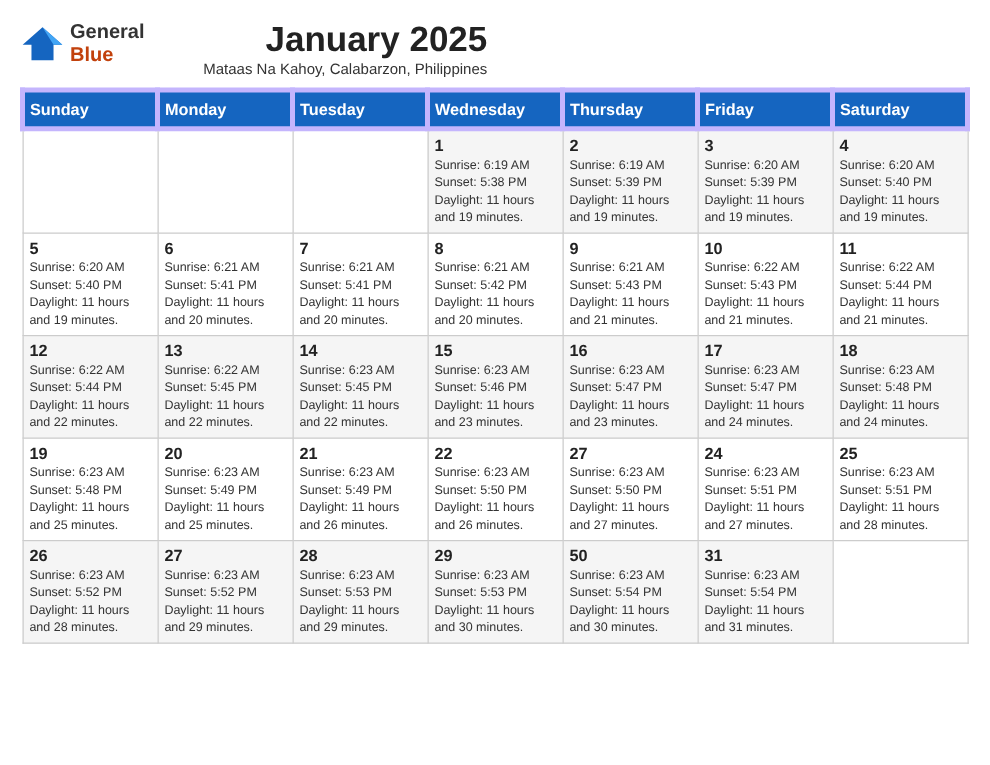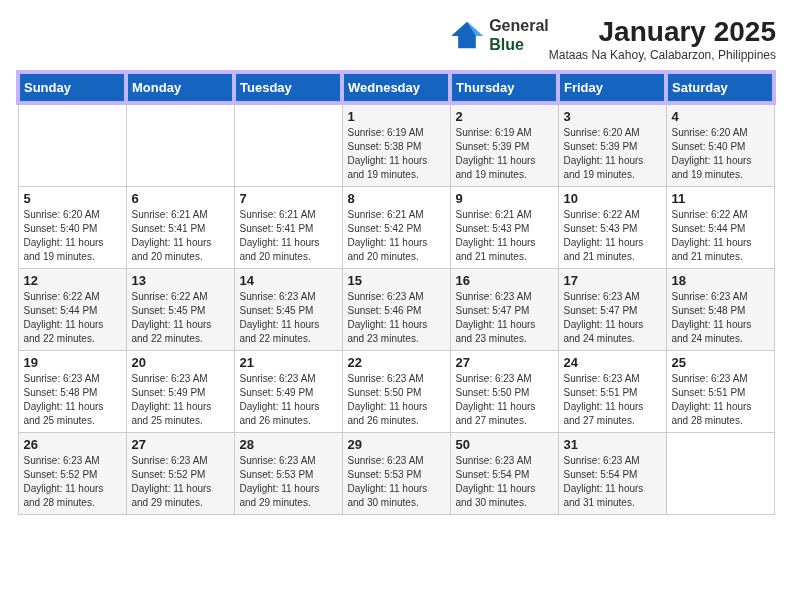--- a/index.html
+++ b/index.html
@@ -6,41 +6,42 @@
     body {
       font-family: Arial, sans-serif;
       background: #fff;
       width: 792px;
       min-height: 612px;
       padding: 16px;
     }
     .header {
       display: flex;
       align-items: flex-start;
-      justify-content: flex-end;
+      justify-content: flex-start;
       margin-bottom: 8px;
     }
     .logo {
       display: flex;
       align-items: center;
       gap: 4px;
     }
     .logo-text {
       font-size: 16px;
       font-weight: bold;
       line-height: 1.2;
     }
     .logo-general { color: #333; }
-    .logo-blue { color: #14532d; }
+    .logo-blue { color: #c2410c; }
     .logo-icon {
       width: 36px;
       height: 30px;
     }
     .title-block {
       text-align: right;
+      margin-left: 47px;
     }
     .title-block h1 {
       font-size: 28px;
       font-weight: bold;
       color: #222;
     }
     .title-block h2 {
       font-size: 12px;
       font-weight: normal;
       color: #333;

